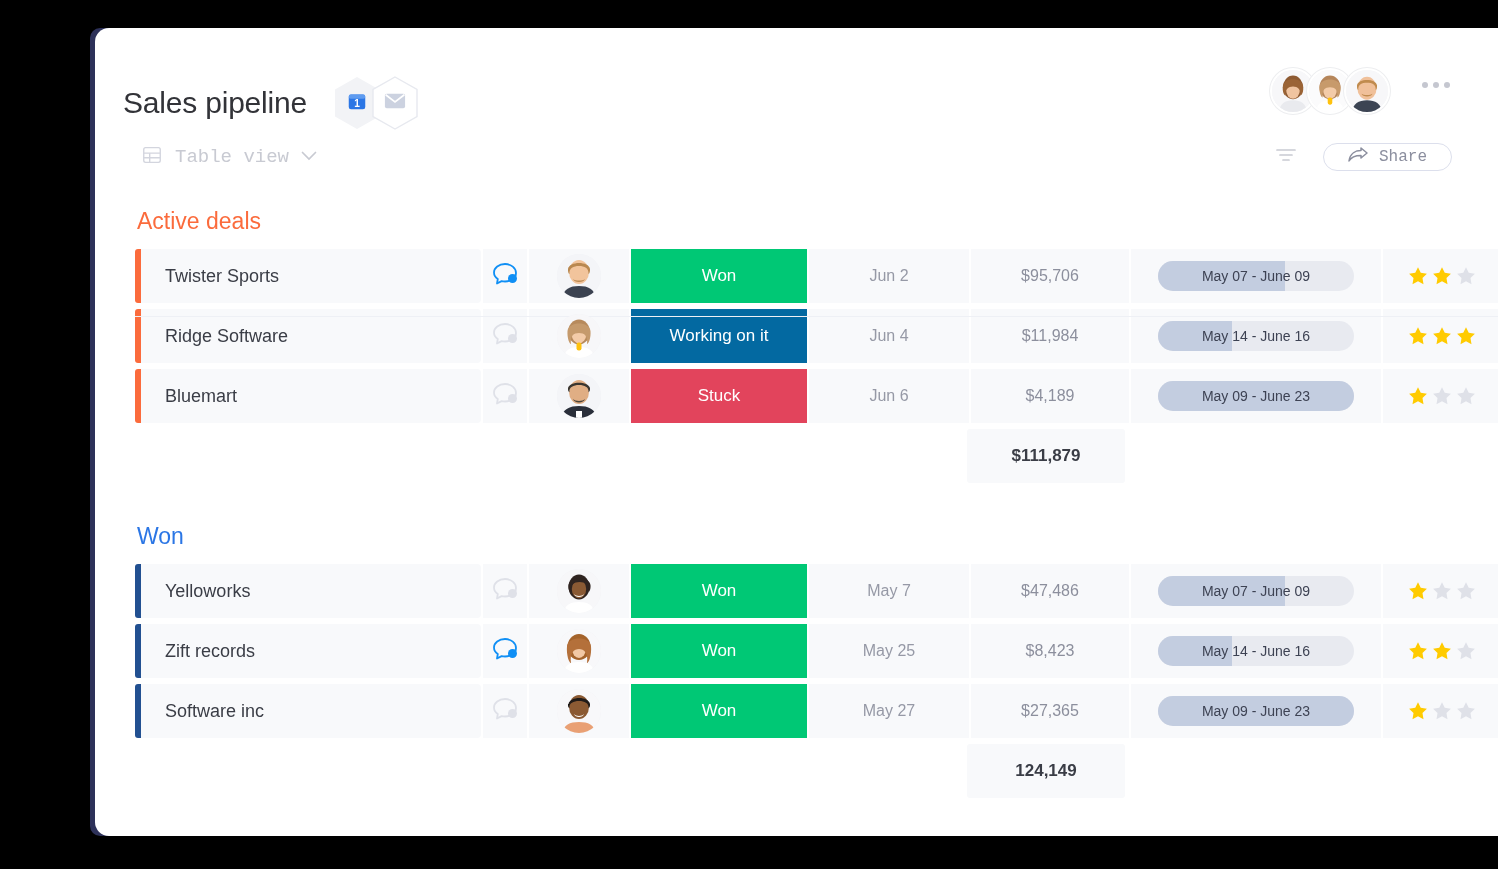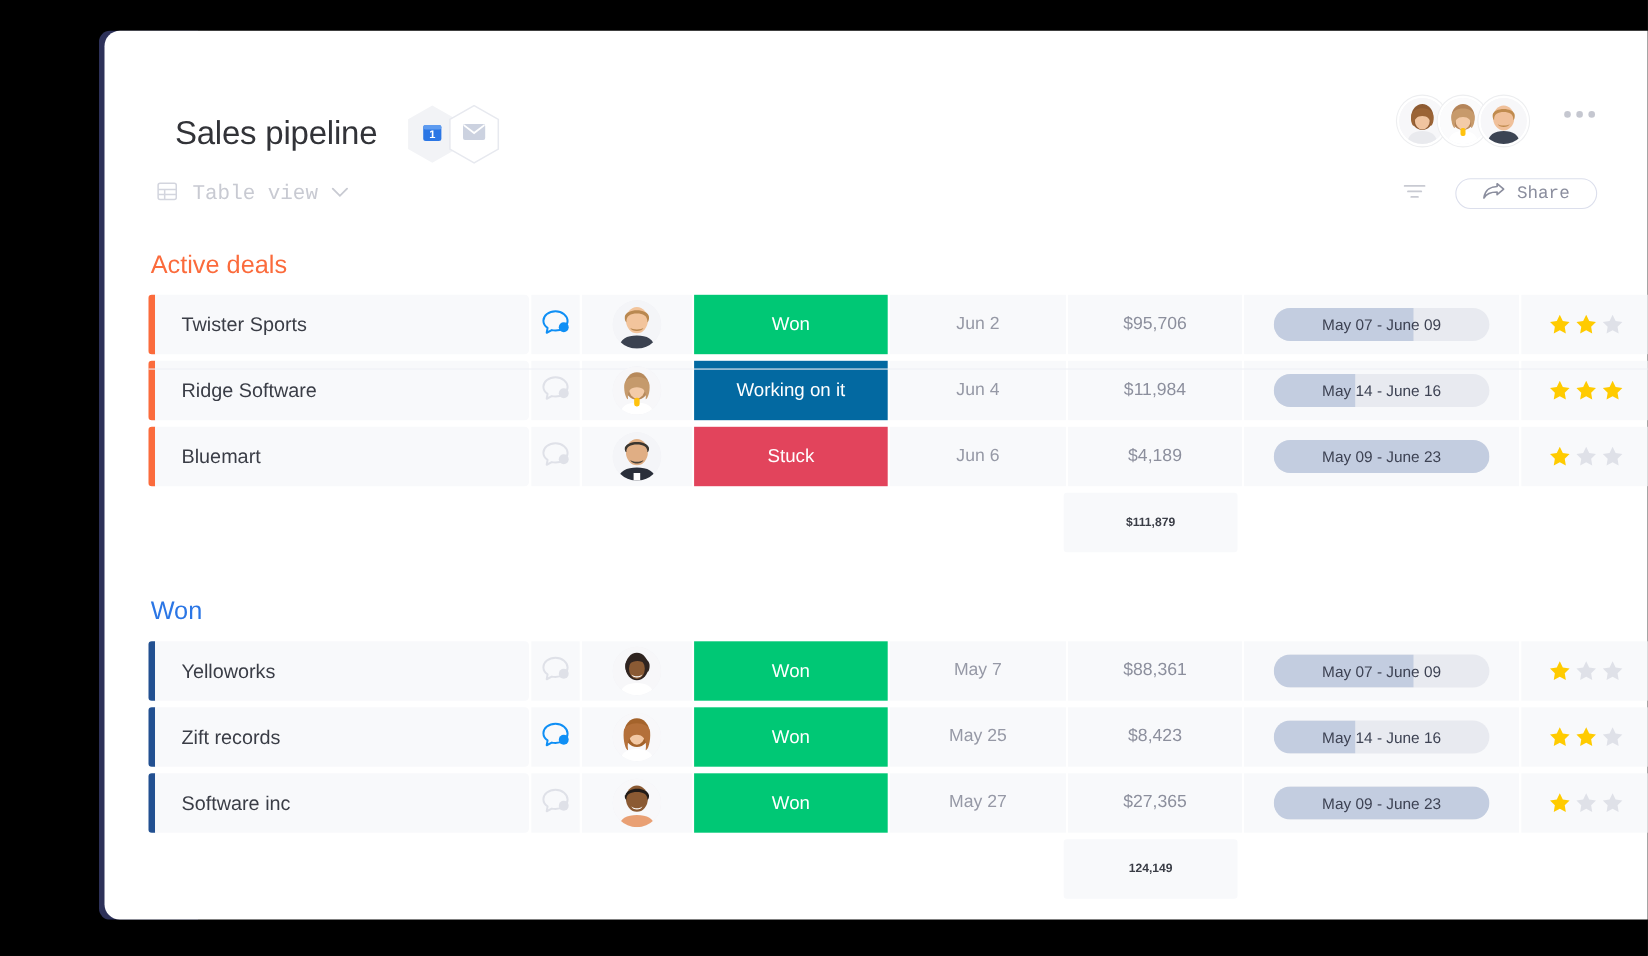--- a/index.html
+++ b/index.html
@@ -45,21 +45,21 @@
     position: absolute; left: 95px; top: 28px;
     width: 1403px; height: 808px;
     background: #ffffff;
     border-radius: 14px 0 0 14px;
     overflow: hidden;
     z-index: 2;
   }
 
   
   .header {
-    position: relative; padding: 48px 0 0 64px; height: 96px; margin-top: 19px;
+    position: relative; padding: 48px 0 0 28px; height: 96px;
   }
   .title-row { display: flex; align-items: center; }
   .board-title {
     font-size: 30px; font-weight: 400; color: #323338; letter-spacing: -0.2px;
   }
   .hex-group { display: flex; align-items: center; margin-left: 26px; position: relative; }
   .hex { position: relative; width: 48px; height: 54px; display: flex; align-items: center; justify-content: center; cursor: pointer; }
   .hex-bg { position: absolute; inset: 0; }
   .hex2 { margin-left: -10px; }
   .hex-inner { position: relative; z-index: 2; }
@@ -163,21 +163,21 @@
   }
 
   .star { width: 22px; height: 22px; display: block; }
 
   .sum-row { display: flex; height: 54px; margin-bottom: 6px; }
   .sum-spacer-a { flex: 0 0 668px; }
   .sum-spacer-b { flex: 0 0 164px; }
   .sum-cell {
     flex: 0 0 158px; background: #f8f9fb;
     display: flex; align-items: center; justify-content: center;
-    font-size: 11px; font-weight: bold; color: #3a3d46; border-radius: 3px;
+    font-size: 17px; font-weight: bold; color: #3a3d46; border-radius: 3px;
   }
   .group-gap { height: 16px; }
 
   
   .person-av {
     width: 44px; height: 44px; border-radius: 50%;
     overflow: hidden; background: #f0f1f5; position: relative;
   }
   .person-av svg { width: 100%; height: 100%; display: block; }
 </style>
@@ -501,21 +501,21 @@
                     <path d="M7 44c0-8 7-11 15-11s15 3 15 11z" fill="#ffffff"></path>
                     <ellipse cx="22" cy="18" rx="10.5" ry="12.5" fill="#2f2420"></ellipse>
                     <ellipse cx="22" cy="20" rx="7.2" ry="9.2" fill="#8a5a34"></ellipse>
                     <path d="M11.5 16c1-9 21-9 22 0 .4 4-1 7-2 7 .6-7-3.5-10-9-10s-9.6 3-9 10c-1 0-2.4-3-2-7z" fill="#2f2420"></path>
                     <path d="M17 25c2 2.5 8 2.5 10 0-1 4-9 4-10 0z" fill="#ffffff"></path>
                   </svg>
                 </div>
               </div>
     <div class="cell cell-status st-won">Won</div>
     <div class="cell cell-date">May 7</div>
-    <div class="cell cell-amount">$88,361</div>
+    <div class="cell cell-amount">$47,486</div>
     <div class="cell cell-timeline">
       <div class="timeline">
         <div class="timeline-fill" style="width: 65%;"></div>
         <div class="timeline-text">May 07 - June 09</div>
       </div>
     </div>
     <div class="cell cell-rating">
                 <span>
                   <svg class="star" viewBox="0 0 24 24">
                     <path d="M12 2.4l3 6.1 6.7 1-4.8 4.7 1.1 6.7L12 17.7 6 20.9l1.1-6.7L2.3 9.5l6.7-1z" fill="#ffcb00"></path>

